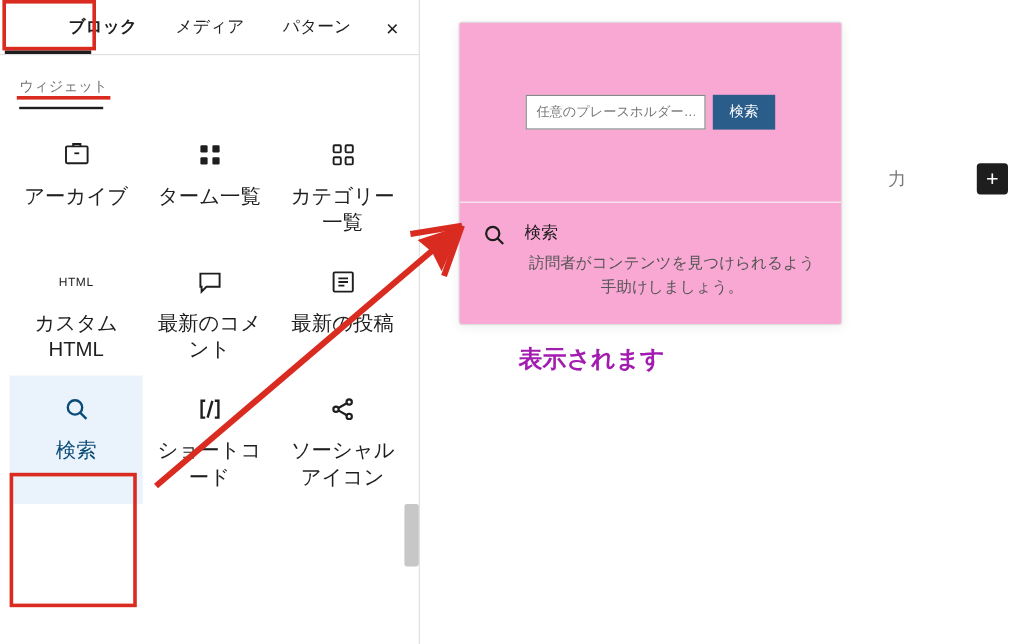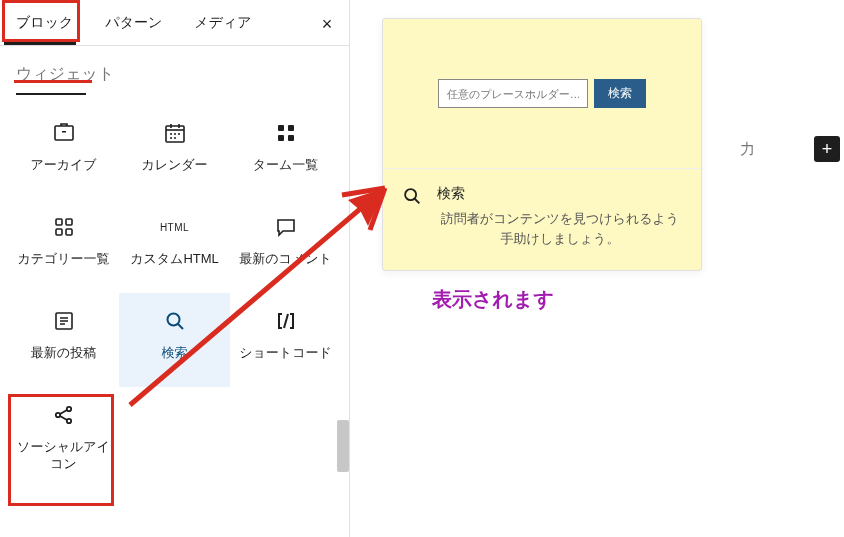--- a/index.html
+++ b/index.html
@@ -29,21 +29,21 @@
     position: relative;
   }
   .tab {
     padding: 0 16px;
     height: 46px;
     display: flex;
     align-items: center;
     font-size: 14px;
     cursor: pointer;
   }
-  .tab.active { font-weight: 400; }
+  .tab.active { font-weight: 700; margin-left: 41px; }
   .tab-underline {
     position: absolute;
     bottom: 0;
     left: 4px;
     width: 72px;
     height: 3px;
     background: #1e1e1e;
   }
   .close-btn {
     position: absolute;
@@ -52,21 +52,21 @@
     width: 28px;
     height: 28px;
     display: flex;
     align-items: center;
     justify-content: center;
     cursor: pointer;
     font-size: 18px;
   }
   .category-label {
     padding: 18px 16px 8px 16px;
-    font-size: 16px;
+    font-size: 12px;
     color: #757575;
   }
   .cat-underline {
     margin-left: 16px;
     width: 70px;
     height: 2px;
     background: #1e1e1e;
     margin-bottom: 10px;
   }
   .block-grid {
@@ -87,21 +87,21 @@
   .block-item .icon-wrap {
     width: 28px;
     height: 28px;
     display: flex;
     align-items: center;
     justify-content: center;
     margin-bottom: 10px;
     color: #1e1e1e;
   }
   .block-item .label {
-    font-size: 13px;
+    font-size: 17px;
     line-height: 1.3;
     color: #1e1e1e;
   }
   .block-item.selected {
     background: #eaf3fb;
   }
   .block-item.selected .label { color: #0a4b78; }
   .block-item.selected .icon-wrap { color: #0a4b78; }
   .scroll-thumb {
     position: absolute;
@@ -112,21 +112,21 @@
     background: #c7c7c7;
     border-radius: 2px;
   }
 
   
   .preview-pop {
     position: absolute;
     left: 382px;
     top: 18px;
     width: 320px;
-    background: #fef9c3;
+    background: #f9a8d4;
     border: 1px solid #e0e0e0;
     border-radius: 3px;
     box-shadow: 0 2px 10px rgba(0,0,0,0.06);
   }
   .preview-stage {
     height: 150px;
     display: flex;
     align-items: center;
     justify-content: center;
     border-bottom: 1px solid #f0f0f0;
@@ -215,57 +215,42 @@
     font-size:15px;
   }
 </style>
 </head>
 <body>
 
 <div class="inserter-panel">
 
   <div class="tabs">
     <div class="tab active">ブロック</div>
+    <div class="tab">メディア</div>
     <div class="tab">パターン</div>
-    <div class="tab">メディア</div>
     <div class="tab-underline"></div>
     <div class="close-btn">×</div>
   </div>
 
   <div class="category-label">ウィジェット</div>
   <div class="cat-underline"></div>
 
   <div class="block-grid">
 
     <div class="block-item">
       <span class="icon-wrap">
         <svg width="24" height="24" viewBox="0 0 24 24" fill="none" stroke="currentColor" stroke-width="1.6">
             <rect x="3" y="5" width="18" height="14" rx="1"></rect>
             <path d="M9 5V3h6v2"></path>
             <rect x="10" y="10" width="4" height="1.5" fill="currentColor" stroke="none"></rect>
           </svg>
       </span>
       <span class="label">アーカイブ</span>
     </div>
 
-    <div class="block-item">
-      <span class="icon-wrap">
-        <svg width="24" height="24" viewBox="0 0 24 24" fill="none" stroke="currentColor" stroke-width="1.6">
-            <rect x="3" y="5" width="18" height="16" rx="1"></rect>
-            <path d="M3 9h18"></path>
-            <path d="M8 3v4M16 3v4"></path>
-            <circle cx="8" cy="13" r="1" fill="currentColor" stroke="none"></circle>
-            <circle cx="12" cy="13" r="1" fill="currentColor" stroke="none"></circle>
-            <circle cx="16" cy="13" r="1" fill="currentColor" stroke="none"></circle>
-            <circle cx="8" cy="17" r="1" fill="currentColor" stroke="none"></circle>
-            <circle cx="12" cy="17" r="1" fill="currentColor" stroke="none"></circle>
-          </svg>
-      </span>
-      <span class="label">カレンダー</span>
-    </div>
 
     <div class="block-item">
       <span class="icon-wrap">
         <svg width="24" height="24" viewBox="0 0 24 24" fill="currentColor">
             <rect x="4" y="4" width="6" height="6" rx="1"></rect>
             <rect x="14" y="4" width="6" height="6" rx="1"></rect>
             <rect x="4" y="14" width="6" height="6" rx="1"></rect>
             <rect x="14" y="14" width="6" height="6" rx="1"></rect>
           </svg>
       </span>

